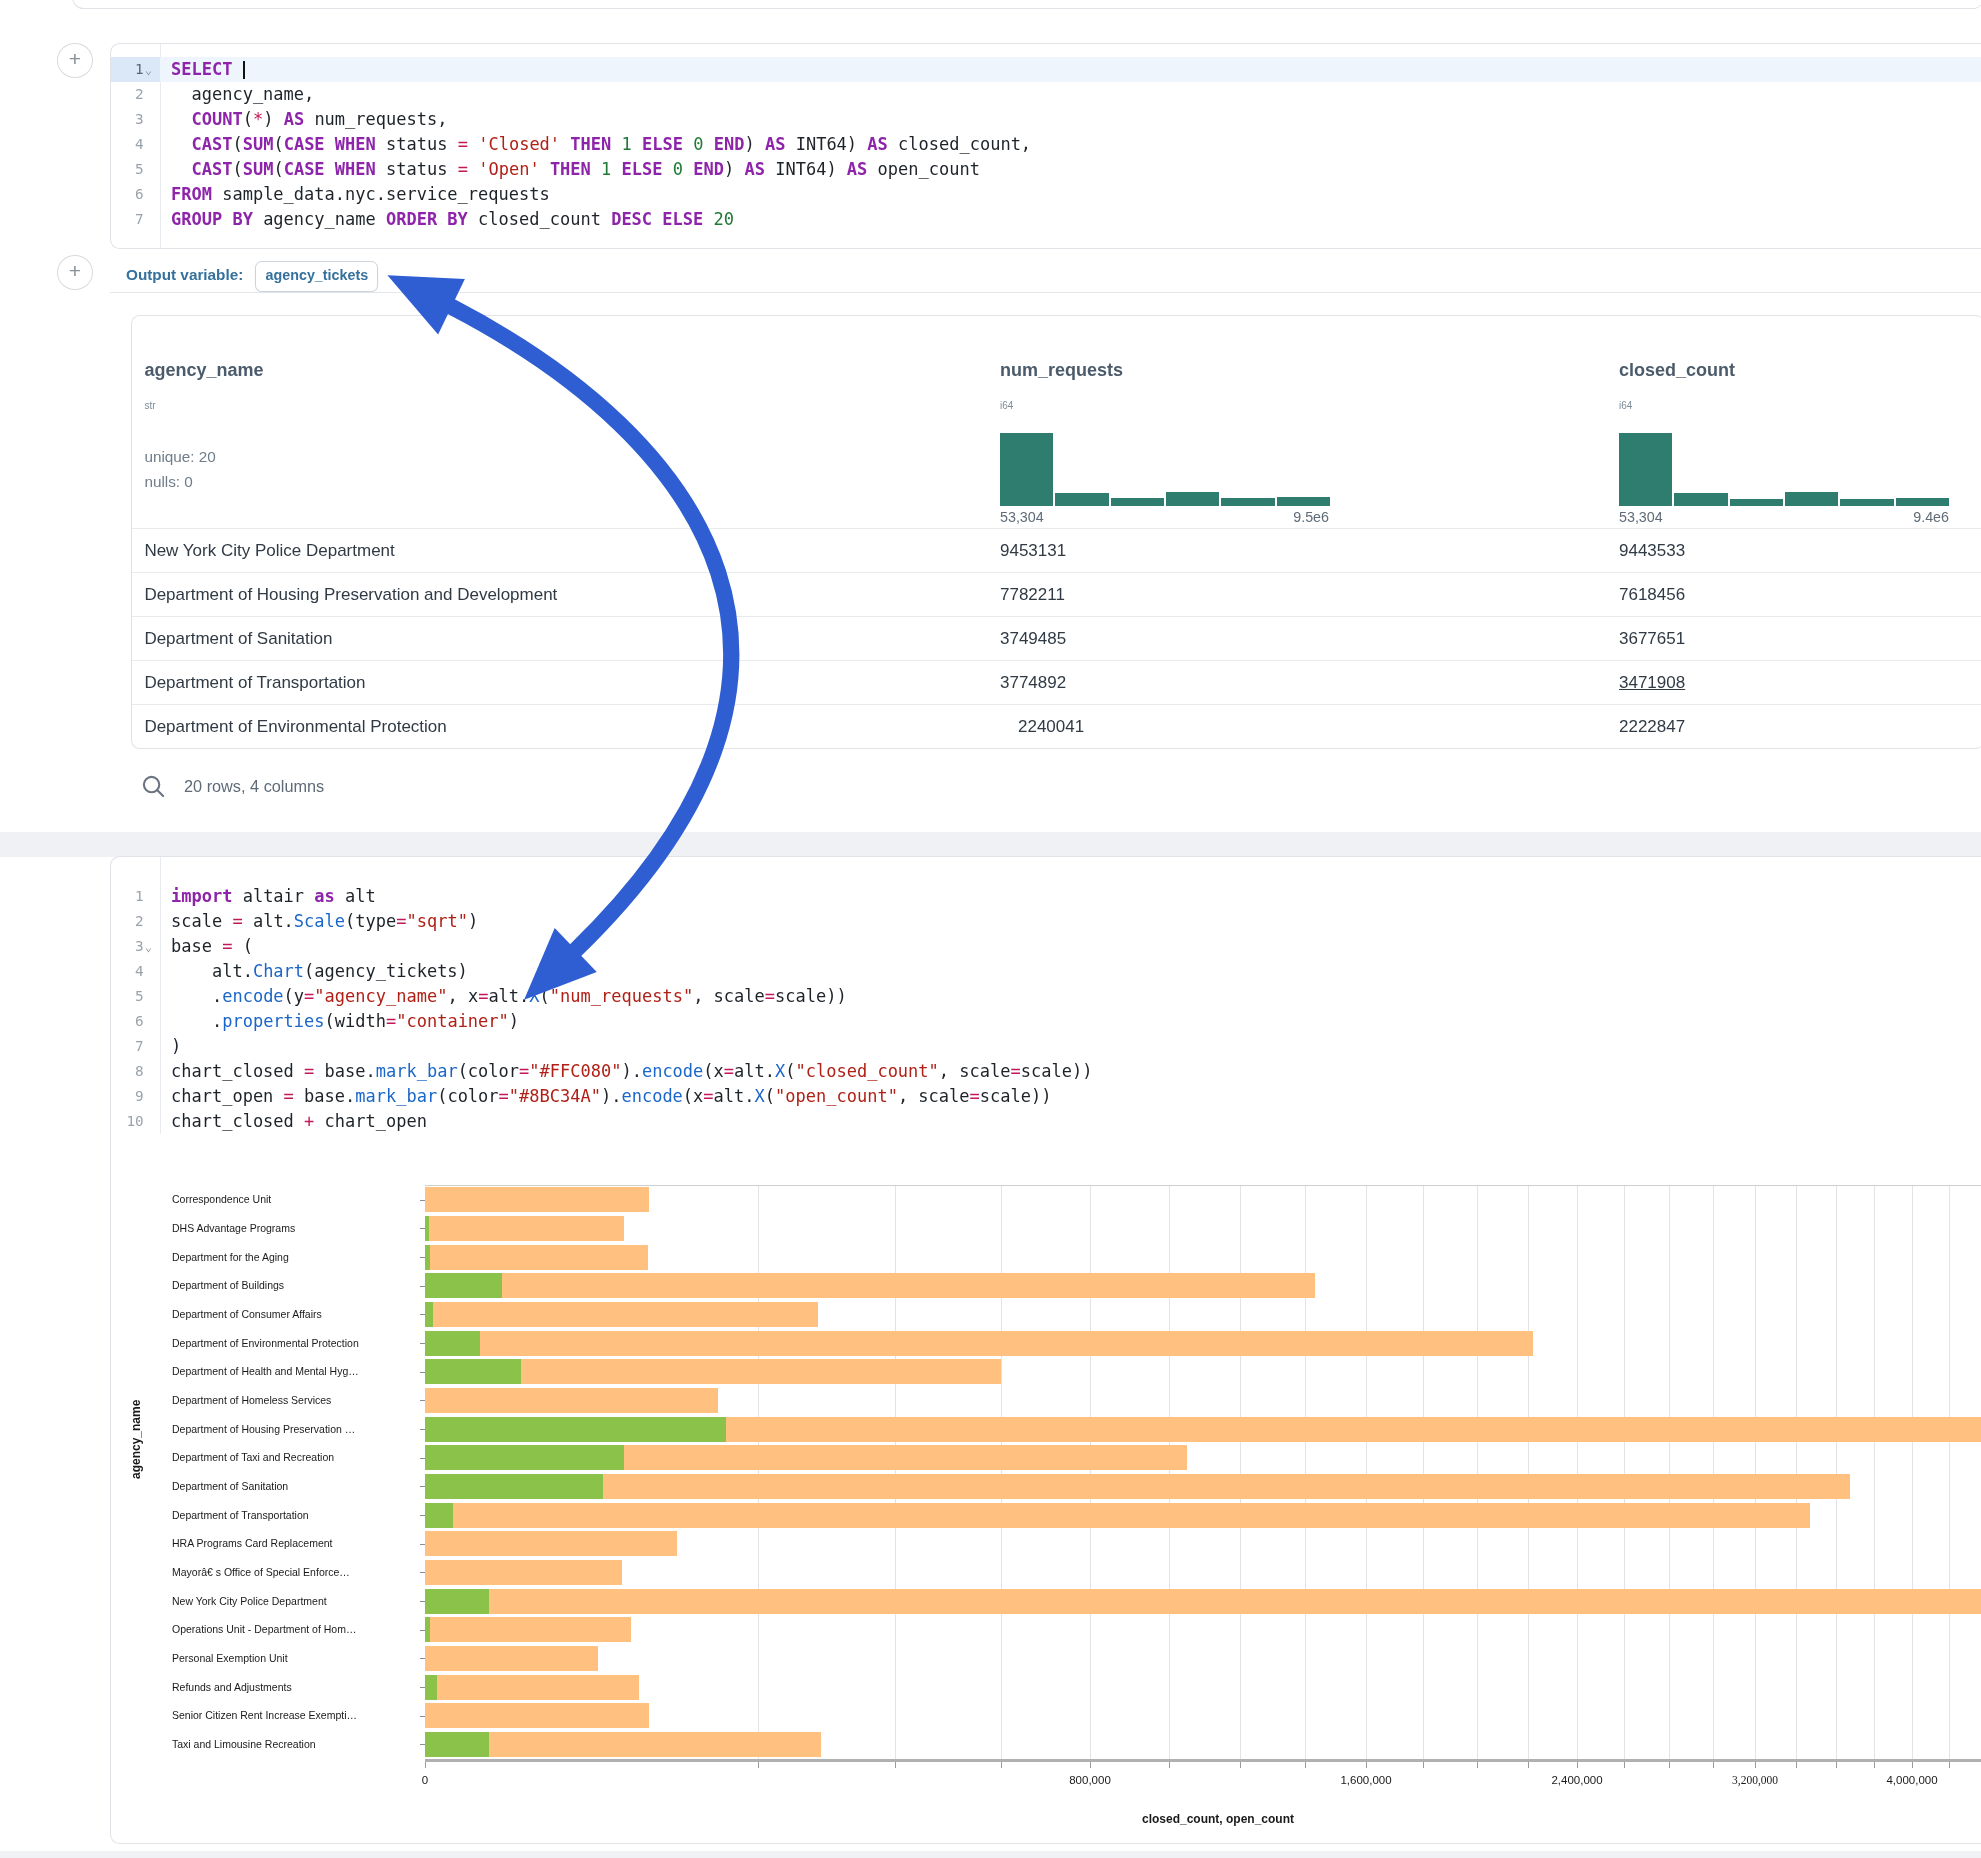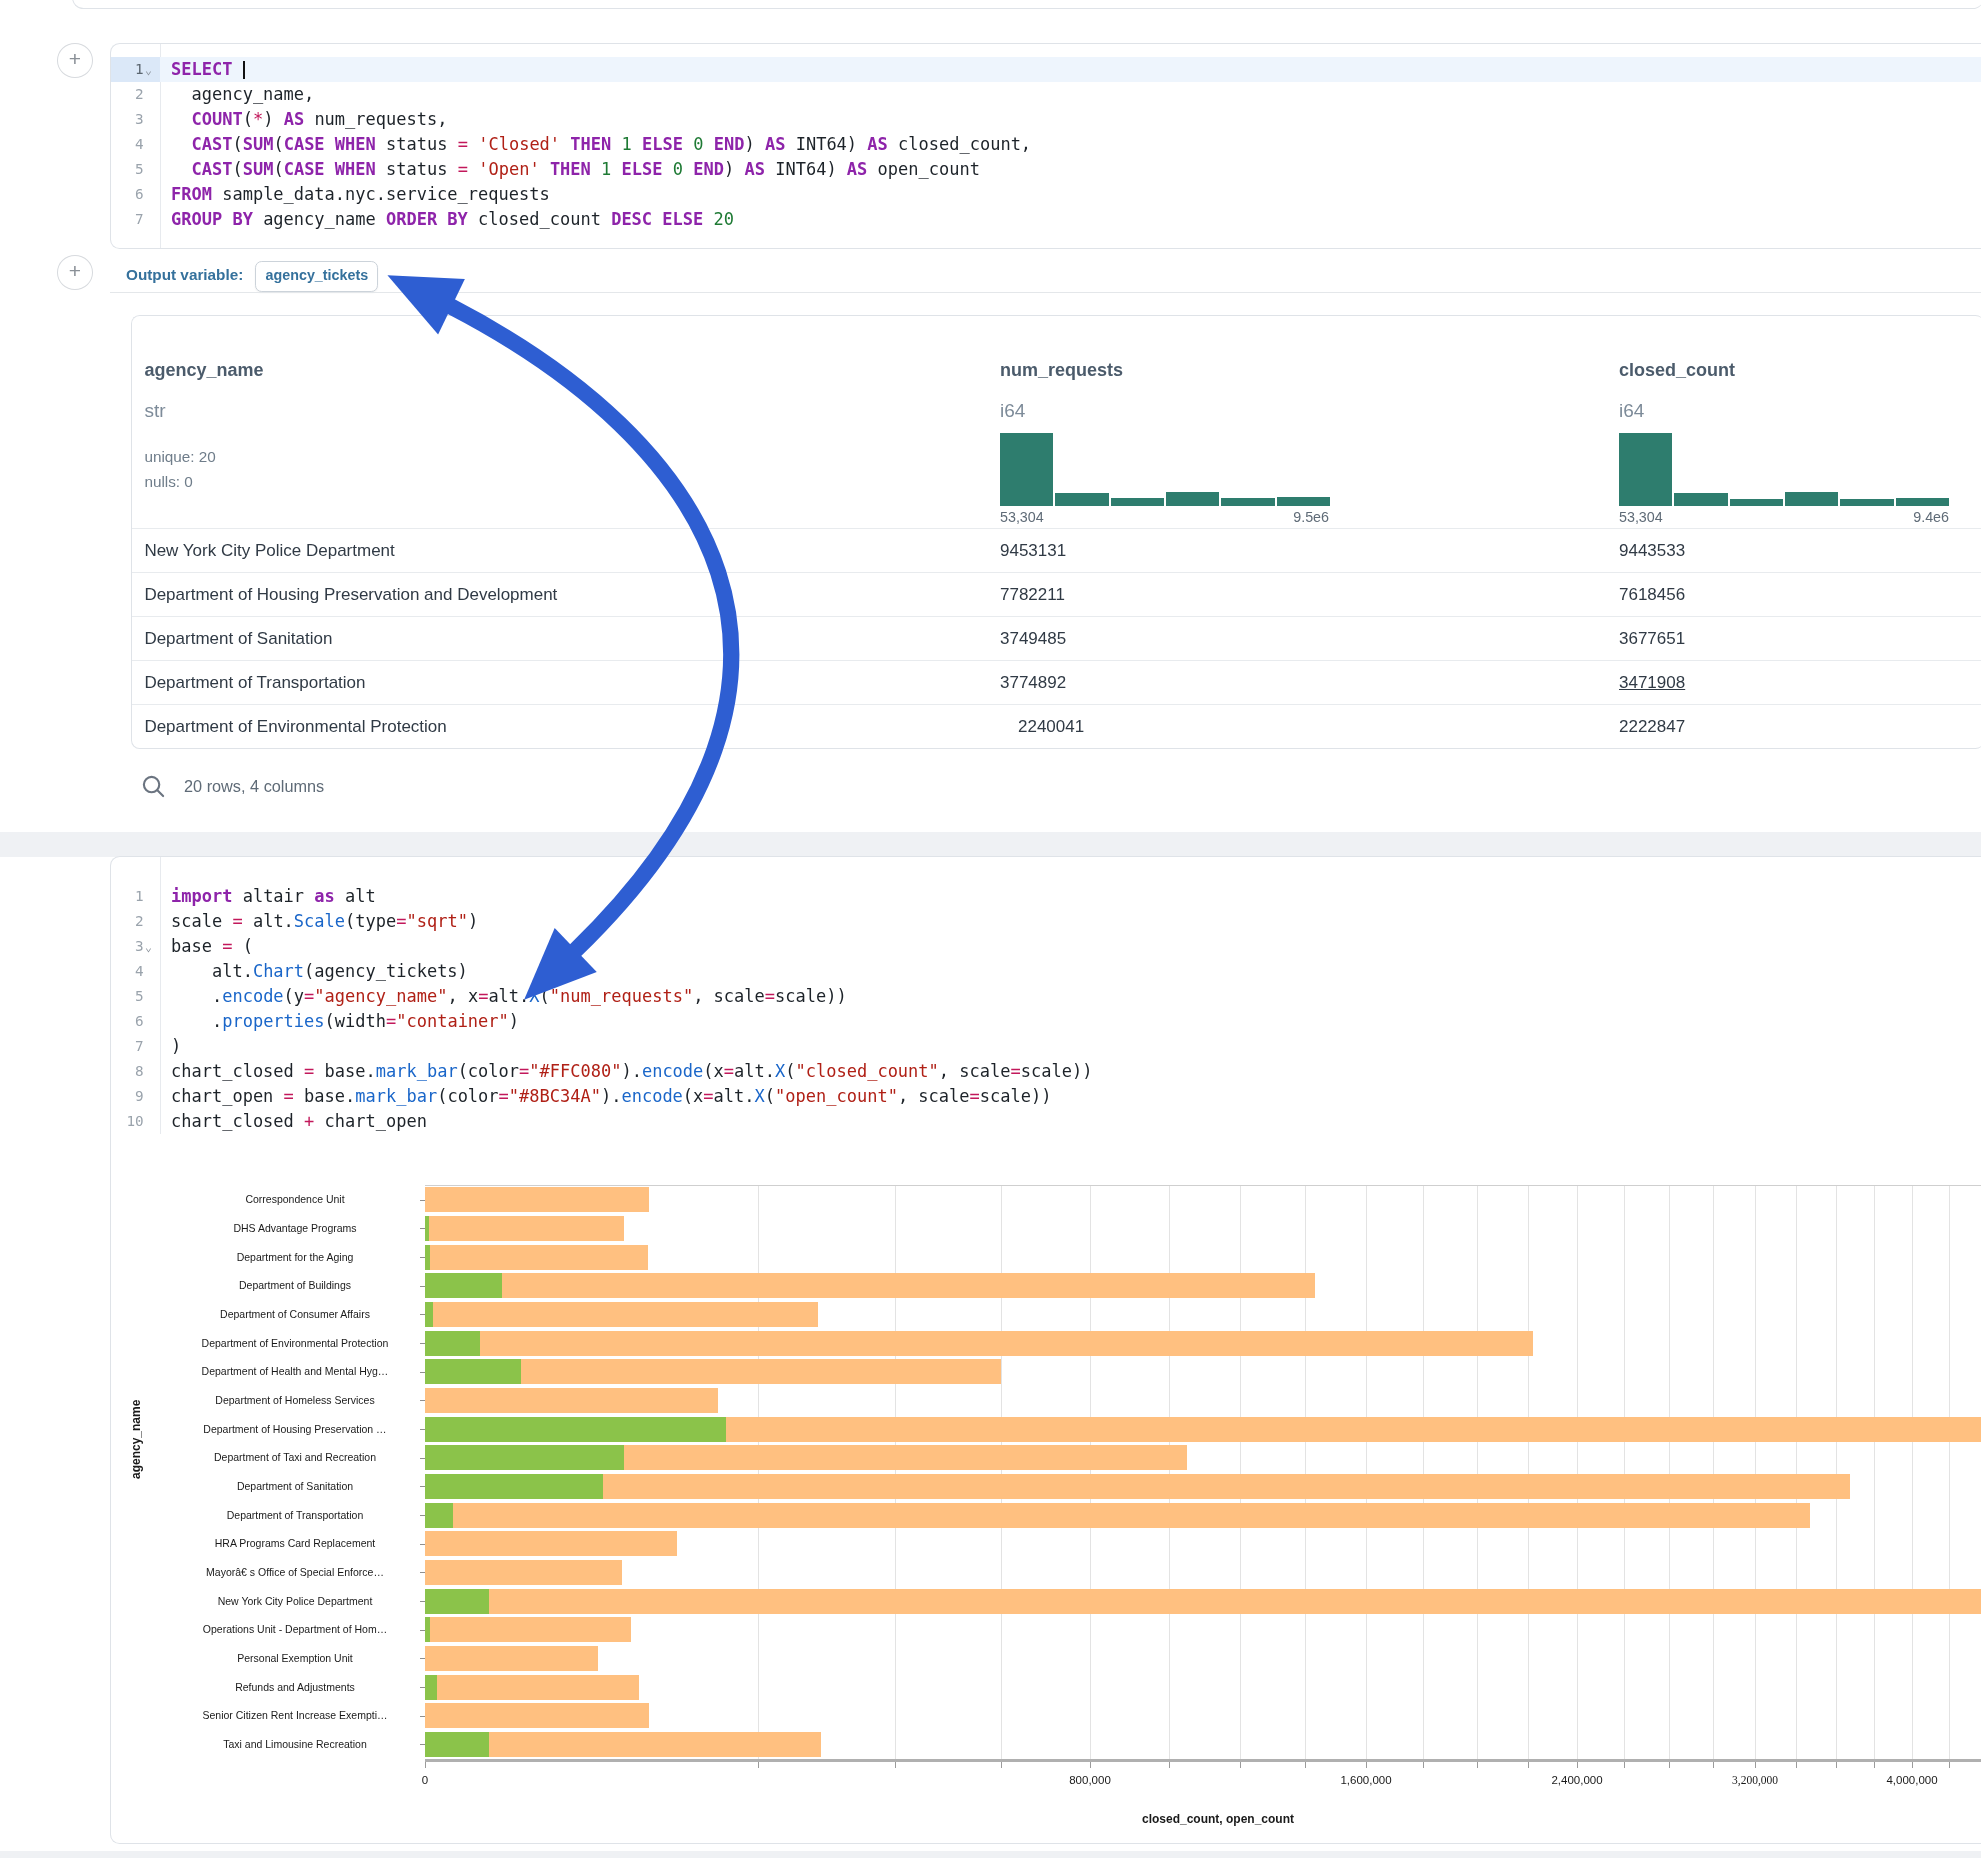--- a/index.html
+++ b/index.html
@@ -33,30 +33,30 @@
   .plusbtn{position:absolute;width:34px;height:32.5px;border:1.4px solid #d7dade;border-radius:50%;
            background:#fff;color:#8a9097;font-size:21px;line-height:30px;text-align:center;cursor:pointer;}
   
   .outlabel{position:absolute;font-size:15.3px;font-weight:bold;color:#35719c;}
   .pill{position:absolute;border:1px solid #ccd3da;border-radius:6.7px;background:#fff;
         box-shadow:0 1px 1.9px rgba(0,0,0,.06);overflow:hidden;white-space:nowrap;
         font-size:14.3px;font-weight:bold;color:#35719c;line-height:27px;padding-left:9.6px;}
   .divider{position:absolute;height:1px;background:#e4e7ea;}
   
   .th{position:absolute;font-size:18px;font-weight:bold;color:#4b5b6b;}
-  .ttype{position:absolute;font-size:19px;color:#7d8b99;}
+  .ttype{position:absolute;font-size:10px;color:#7d8b99;}
   .tstat{position:absolute;font-size:15.3px;color:#6f7d8a;}
   .hist{position:absolute;display:flex;align-items:flex-end;gap:1.9px;}
   .hist div{background:#2e7d6e;width:54px;}
   .histlab{position:absolute;font-size:14.3px;color:#5f6b77;}
   .cell{position:absolute;font-size:17px;color:#303a45;white-space:nowrap;}
   .rowline{position:absolute;height:1px;background:#e8ebee;}
   .footer-text{position:absolute;font-size:16.3px;color:#5f6b77;}
   
-  .ylab{position:absolute;width:246px;text-align:center;font-size:10.5px;color:#1a1a1a;
+  .ylab{position:absolute;width:246px;text-align:left;font-size:10.5px;color:#1a1a1a;
         line-height:29px;white-space:nowrap;overflow:visible;}
   .ytick{position:absolute;width:5.7px;height:1px;background:#8f8f8f;}
   .gridline{position:absolute;width:1px;background:#e3e3e3;}
   .bar{position:absolute;height:25px;}
   .xtick{position:absolute;width:1px;height:5.7px;background:#9b9b9b;}
   .xlab{position:absolute;font-size:11.5px;color:#1a1a1a;transform:translateX(-50%);}
   .axis-title{position:absolute;font-size:12px;font-weight:bold;color:#1a1a1a;}
   svg{position:absolute;left:0;top:0;pointer-events:none;}
 </style>
 </head>

